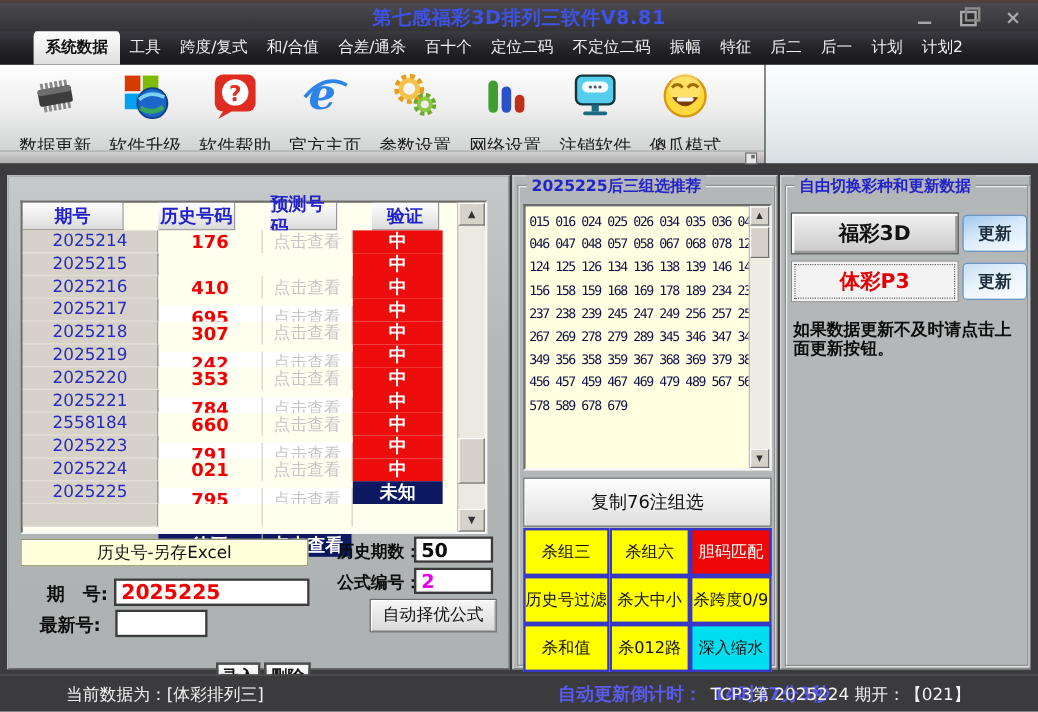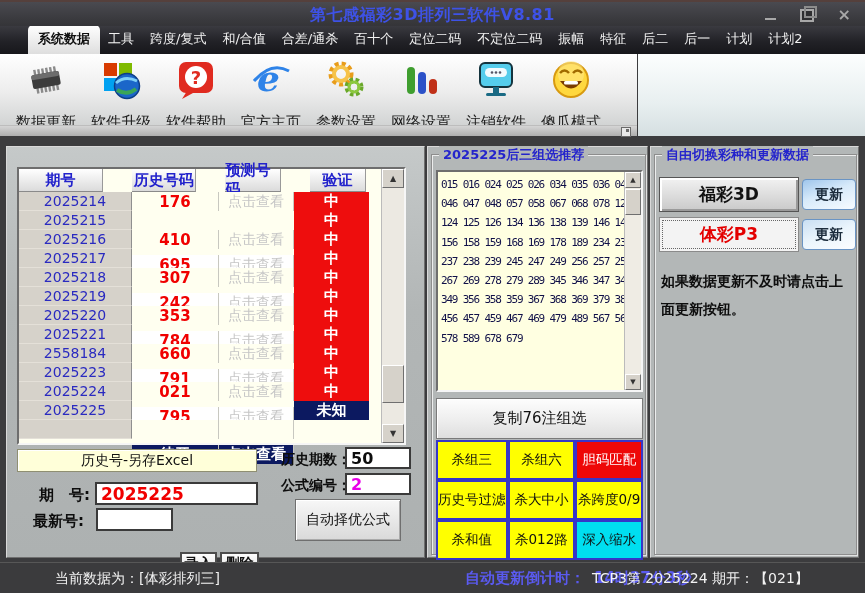--- a/index.html
+++ b/index.html
@@ -88,21 +88,21 @@
     font-family:"DejaVu Sans","Liberation Sans",sans-serif;padding:0 4px;outline:none;}
   .inp-period{left:88px;top:335px;width:163px;height:23px;font-size:17px;font-weight:bold;color:#f00000;}
   .inp-latest{left:89px;top:361px;width:77px;height:23px;font-size:15px;color:#111;}
   .inp-count{left:338px;top:300px;width:66px;height:22px;font-size:16px;font-weight:bold;color:#0d0d0d;}
   .inp-formula{left:338px;top:326px;width:66px;height:22px;font-size:16px;font-weight:bold;color:#e800e8;}
   .btn-small{position:absolute;height:24px;background:linear-gradient(180deg,#fdfdfd,#dedede);
     border:2px solid #4c4c4c;box-sizing:border-box;font-size:14px;font-weight:bold;color:#111;
     display:flex;align-items:center;justify-content:center;margin-top:44px;}
   .btn-enter{left:173px;top:361px;width:37px;}
   .btn-delete{left:213px;top:361px;width:39px;}
-  .btn-auto{left:288px;top:352px;width:106px;height:42px;background:linear-gradient(180deg,#f7f7f7,#d9d9d9);
+  .btn-auto{left:301px;top:352px;width:106px;height:28px;background:linear-gradient(180deg,#f7f7f7,#d9d9d9);
     position:absolute;border:1px solid #6f6f6f;box-sizing:border-box;font-size:14px;color:#111;
     display:flex;align-items:center;justify-content:center;box-shadow:inset 1px 1px 0 #fff, inset -1px -1px 0 #aaa;}
 
   
   .groupbox{position:absolute;border:1px solid #8d8d8d;box-sizing:border-box;
     box-shadow:inset 1px 1px 0 rgba(255,255,255,.75), 1px 1px 0 rgba(255,255,255,.6);}
   .gb-mid{left:3px;top:7px;width:215px;height:401px;}
   .gb-right{left:3px;top:7px;width:203px;height:401px;}
   .legend{position:absolute;top:-9px;left:7px;background:#b3b7b7;padding:0 4px;
     color:#2424cc;font-weight:bold;font-size:13px;white-space:nowrap;}
@@ -136,21 +136,21 @@
   .btn-fc3d{top:22px;background:linear-gradient(180deg,#f2f2f2,#c9c9c9);color:#111;
     border:1px solid #555;box-shadow:inset 2px 2px 0 #fff, inset -2px -2px 0 #9a9a9a;}
   .btn-tcp3{top:62px;background:#f3f3f3;color:#e40000;border:1px solid #8a8a8a;
     outline:1px dotted #666;outline-offset:-4px;}
   .btn-update{position:absolute;left:147px;width:54px;height:31px;box-sizing:border-box;border-radius:4px;
     border:1px solid #6a94c4;display:flex;align-items:center;justify-content:center;
     font-size:14px;font-weight:bold;color:#1c2c3c;}
   .btn-update1{top:24px;background:linear-gradient(160deg,#9fc6ec 0%,#d7eafa 45%,#f7fbff 100%);}
   .btn-update2{top:64px;background:linear-gradient(160deg,#c9dff3 0%,#ebf5fc 50%,#fcfdff 100%);}
   .note{position:absolute;left:6px;top:112px;width:190px;font-size:14px;font-weight:bold;
-    color:#0d0d0d;line-height:28px;}
+    color:#0d0d0d;line-height:16px;}
 
   
   .statusbar{position:absolute;left:0;top:562px;width:100%;height:31px;background:#3b3b3d;
     border-top:1px solid #575757;box-sizing:border-box;}
   .st-left{position:absolute;left:55px;top:7px;font-size:14px;color:#f2f2f2;white-space:nowrap;}
   .st-count{position:absolute;left:465px;top:6px;font-size:15px;font-weight:bold;color:#5a5af0;white-space:nowrap;}
   .st-count .val{margin-left:9px;}
   .st-right{position:absolute;left:592px;top:7px;font-size:14px;color:#f2f2f2;white-space:nowrap;}
 </style>
 </head>

